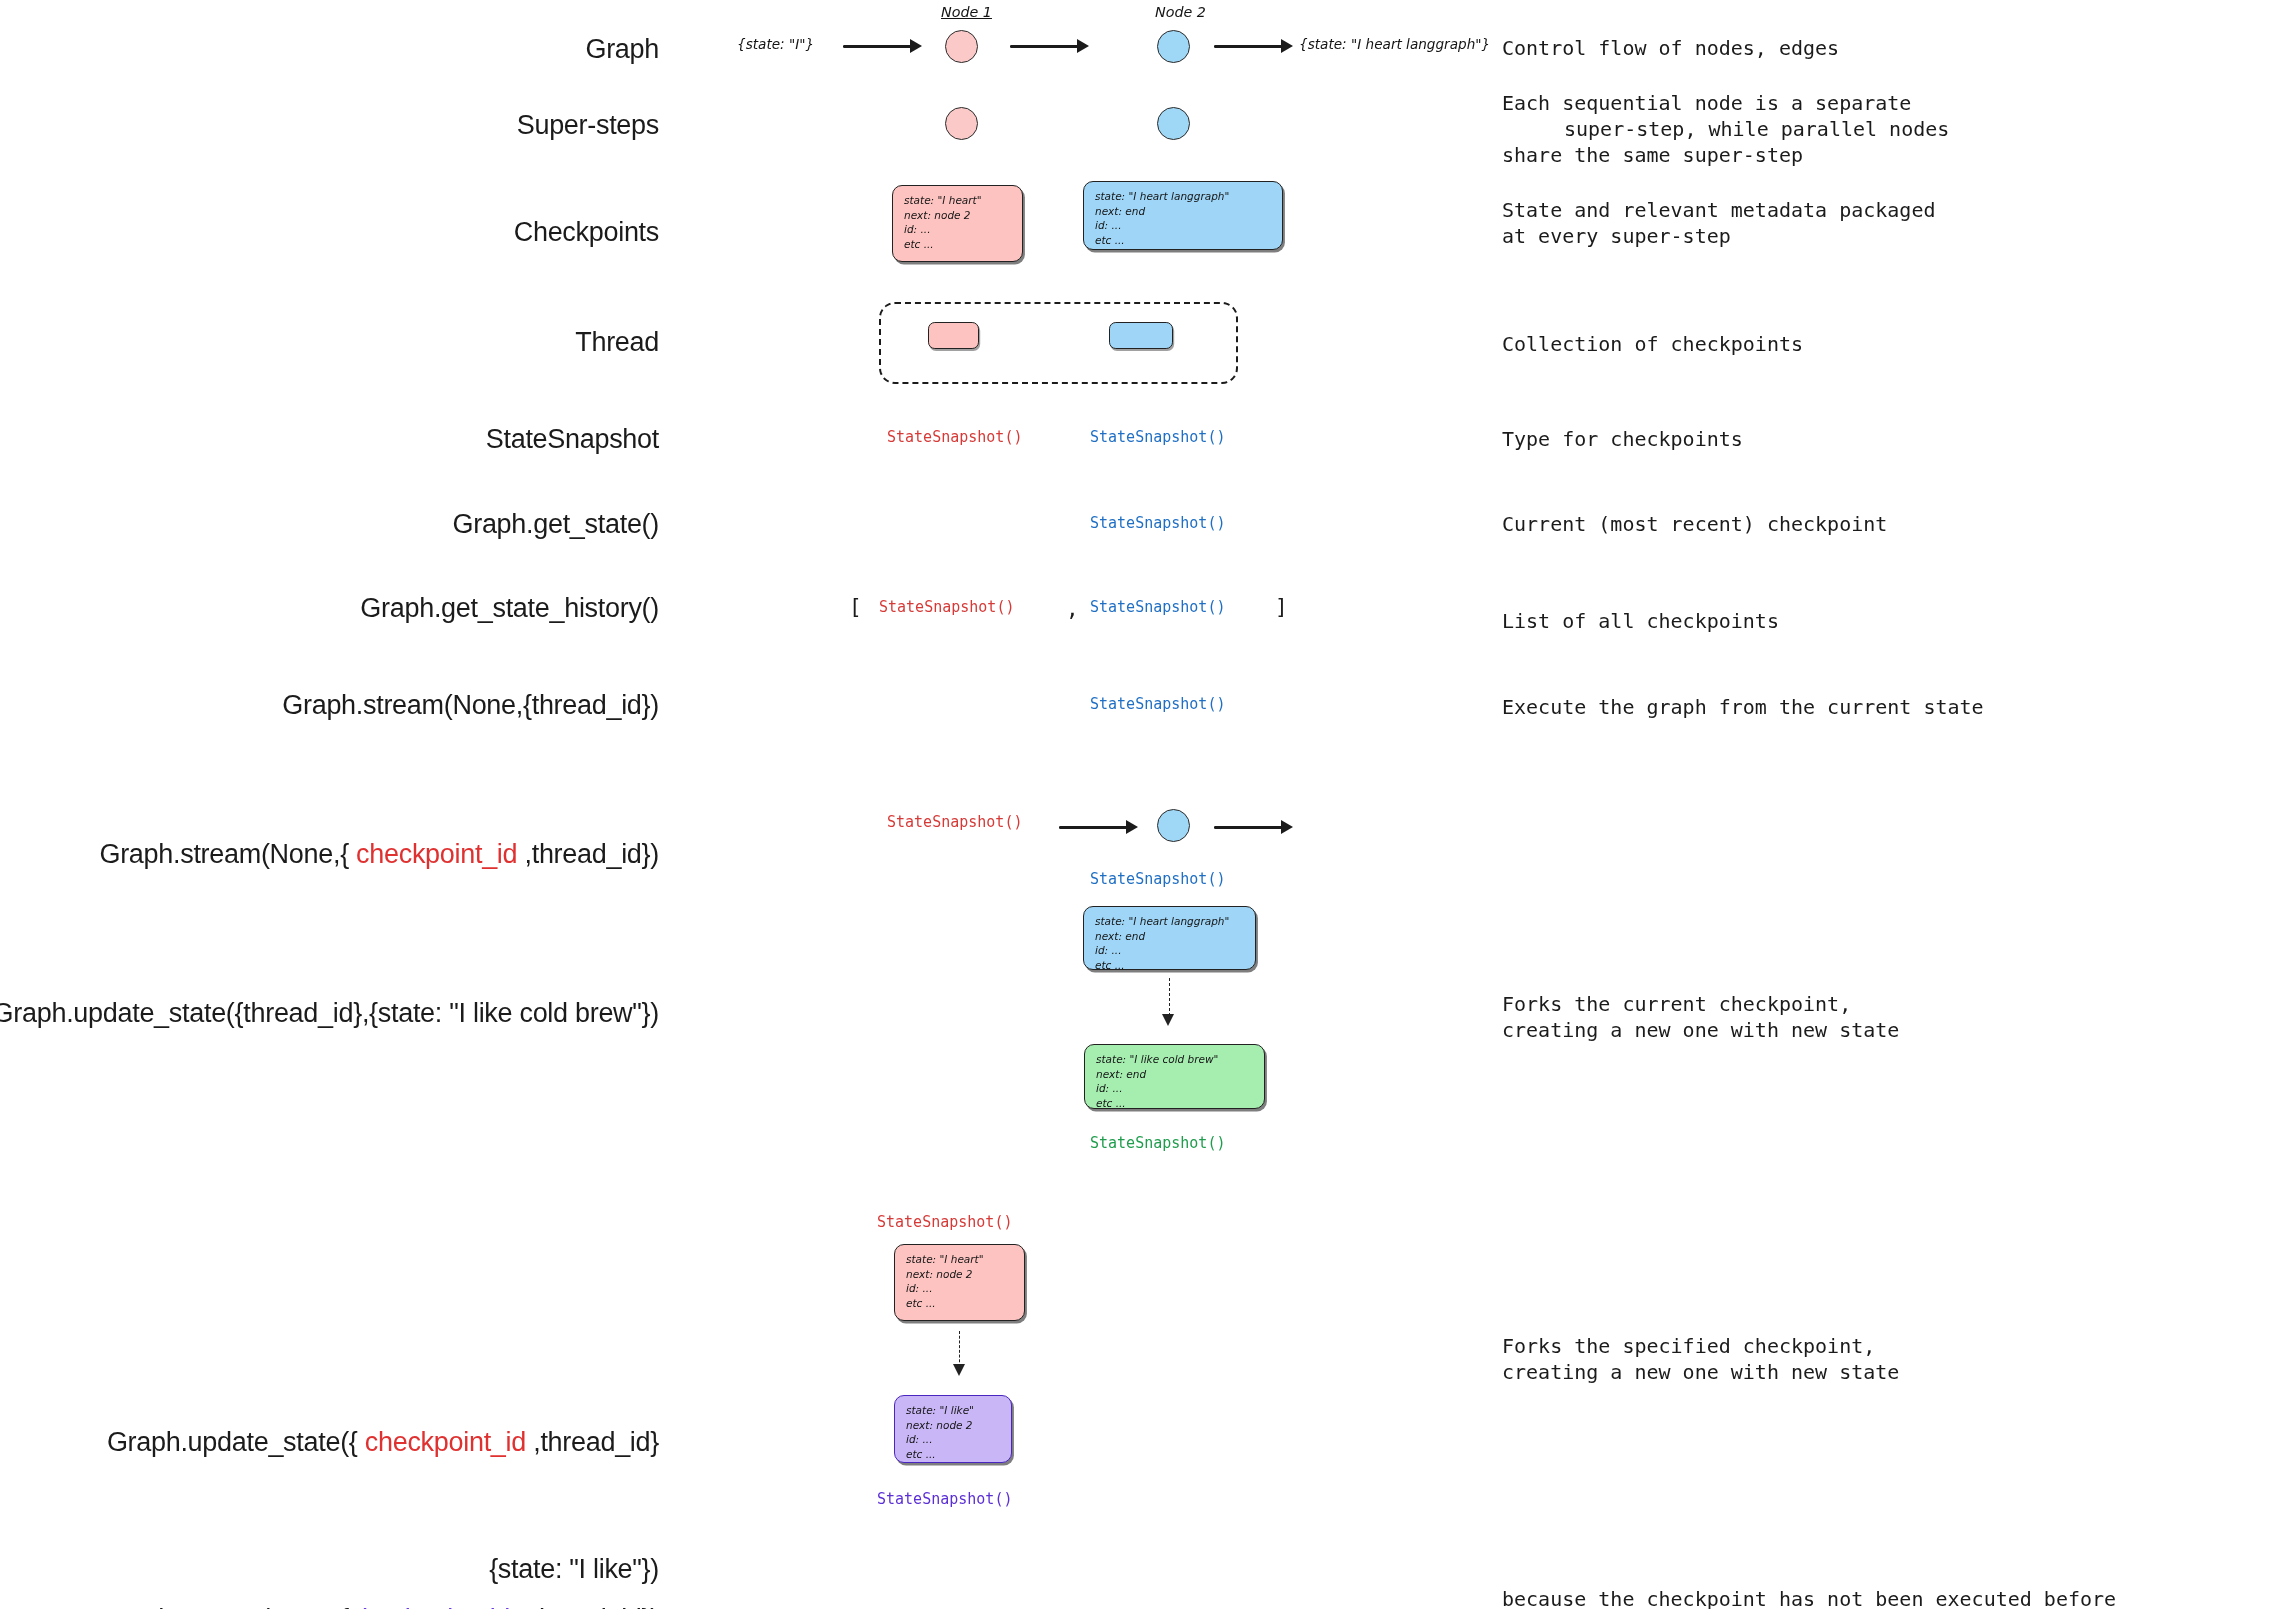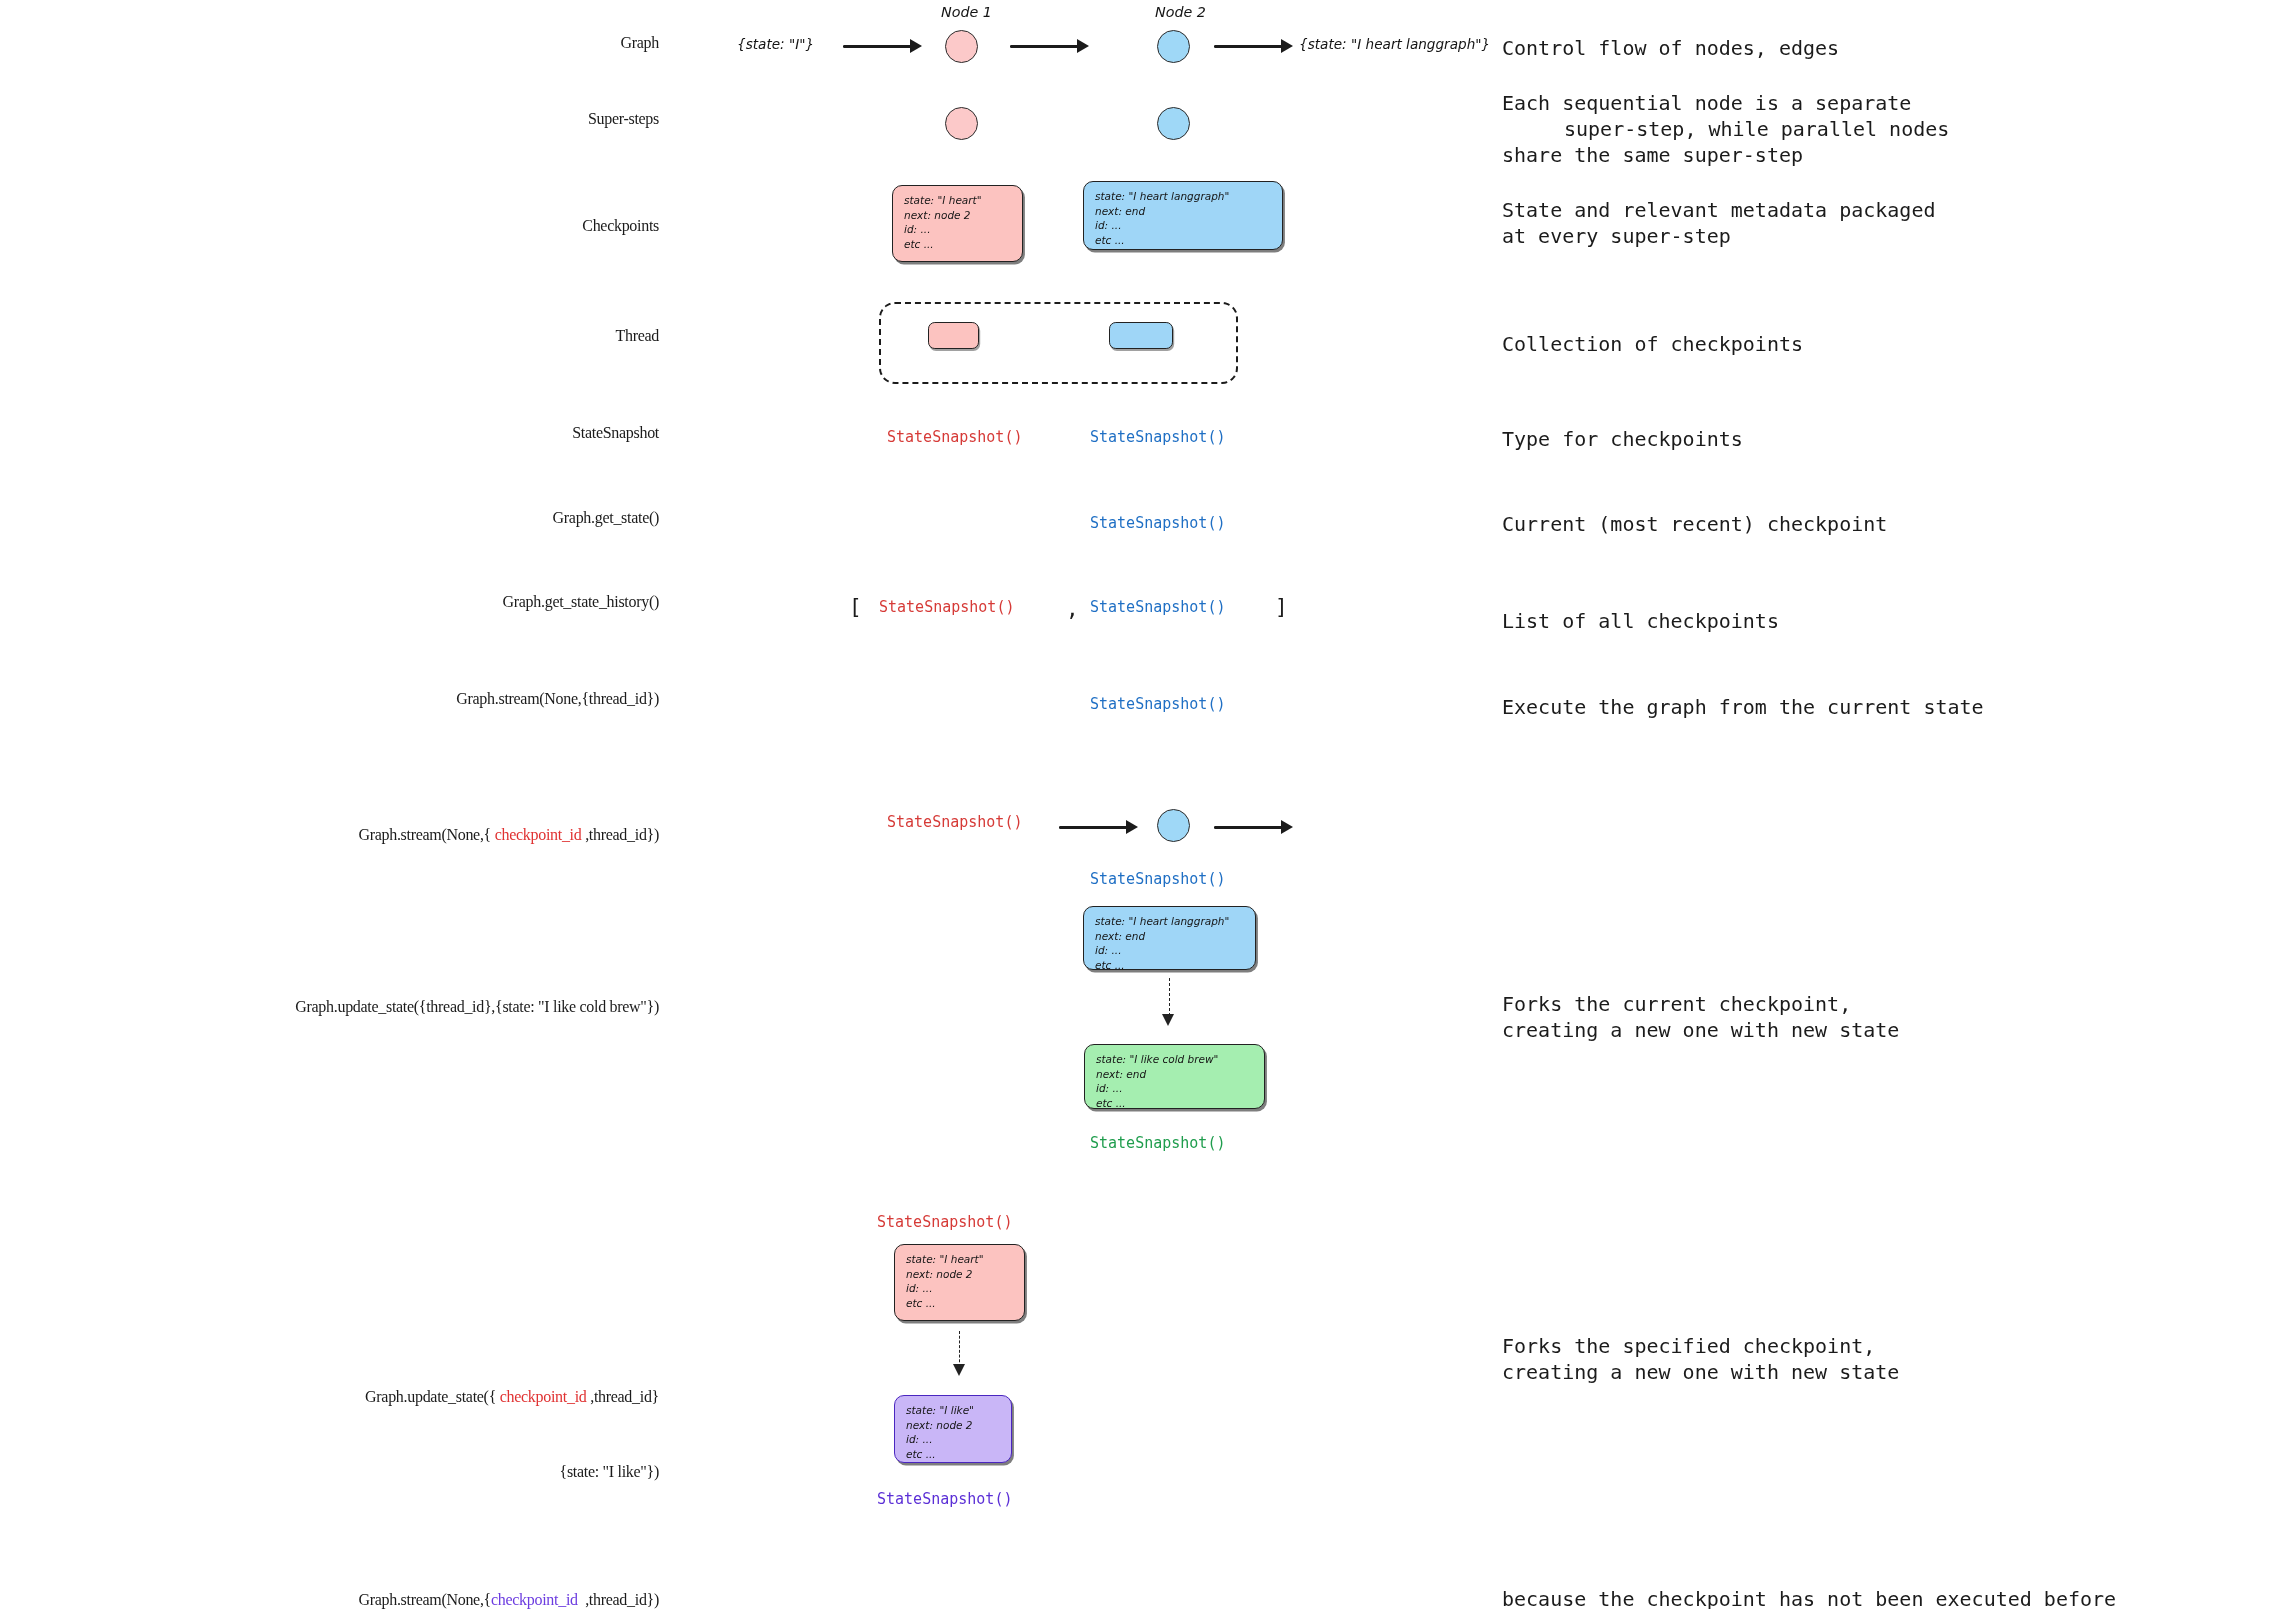--- a/index.html
+++ b/index.html
@@ -7,22 +7,22 @@
     width:2295px;height:1610px;position:relative;overflow:hidden;
     font-family:"DejaVu Sans Mono","Liberation Mono",monospace;
     color:#1c1c1c;
   }
   .canvas{position:absolute;inset:0;}
 
   
   .rowlabel{
     position:absolute;
     text-align:right;
-    font-family:Liberation Serif, serif;
-    font-size:16px;
+    font-family:Liberation Sans, sans-serif;
+    font-size:27px;
     letter-spacing:-0.3px;
     line-height:1.18;
     color:#1b1b1b;
     white-space:pre;
   }
   .rowlabel .kw-red{color:#e03131;}
   .rowlabel .kw-purple{color:#6c3ce0;}
 
   
   .desc{
@@ -141,21 +141,21 @@
 
   <div class="rowlabel" style="right:1636px;top:34px;">Graph</div>
 
   <div class="hand" style="left:737px;top:36px;">{state: "I"}</div>
 
   <div class="arrow" style="left:843px;top:38px;width:81px;">
     <div class="shaft" style="width:69px;"></div>
     <div class="head" style="left:67px;"></div>
   </div>
 
-  <div class="hand node-title" style="left:941px;top:3.7px;">Node 1</div>
+  <div class="hand node-title" style="left:941px;top:3.7px;text-decoration:underline;">Node 1</div>
   <div class="node pink" style="left:945px;top:30px;"></div>
 
   <div class="arrow" style="left:1010px;top:38px;width:81px;">
     <div class="shaft" style="width:69px;"></div>
     <div class="head" style="left:67px;"></div>
   </div>
 
   <div class="hand node-title" style="left:1155px;top:3.7px;">Node 2</div>
   <div class="node blue" style="left:1157px;top:30px;"></div>
 

